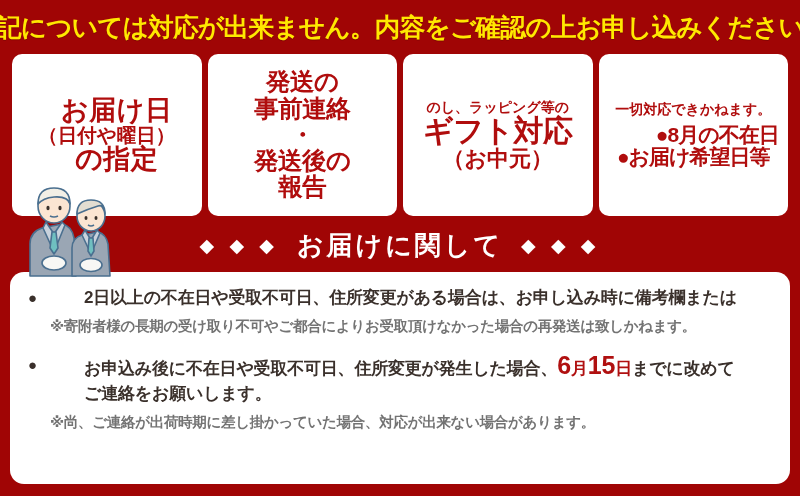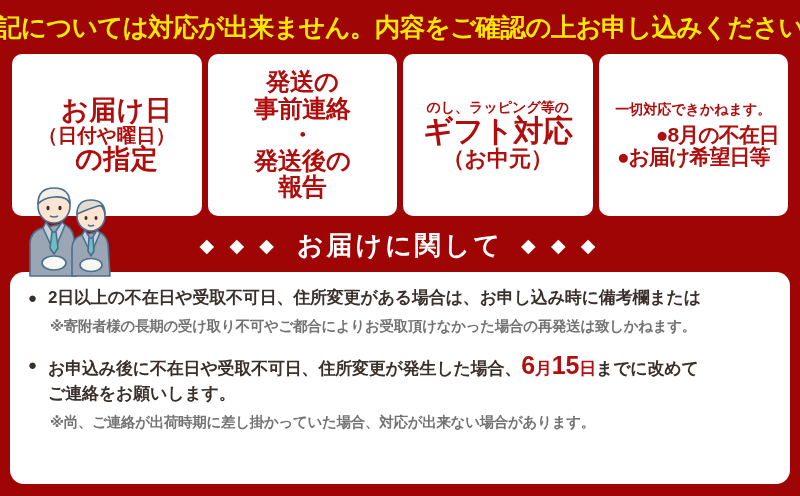--- a/index.html
+++ b/index.html
@@ -161,20 +161,21 @@
   .bullet-body {
     flex: 1 1 auto;
   }
   .b-line {
     font-size: 17px;
     font-weight: bold;
     line-height: 1.45;
     letter-spacing: -0.2px;
     color: #3a302b;
     white-space: nowrap;
+    margin-left: 36px;
   }
   .note {
     font-size: 14.5px;
     font-weight: bold;
     color: #737373;
     line-height: 1.5;
     letter-spacing: -0.3px;
     margin-left: 22px;
     margin-top: 5px;
     white-space: nowrap;

